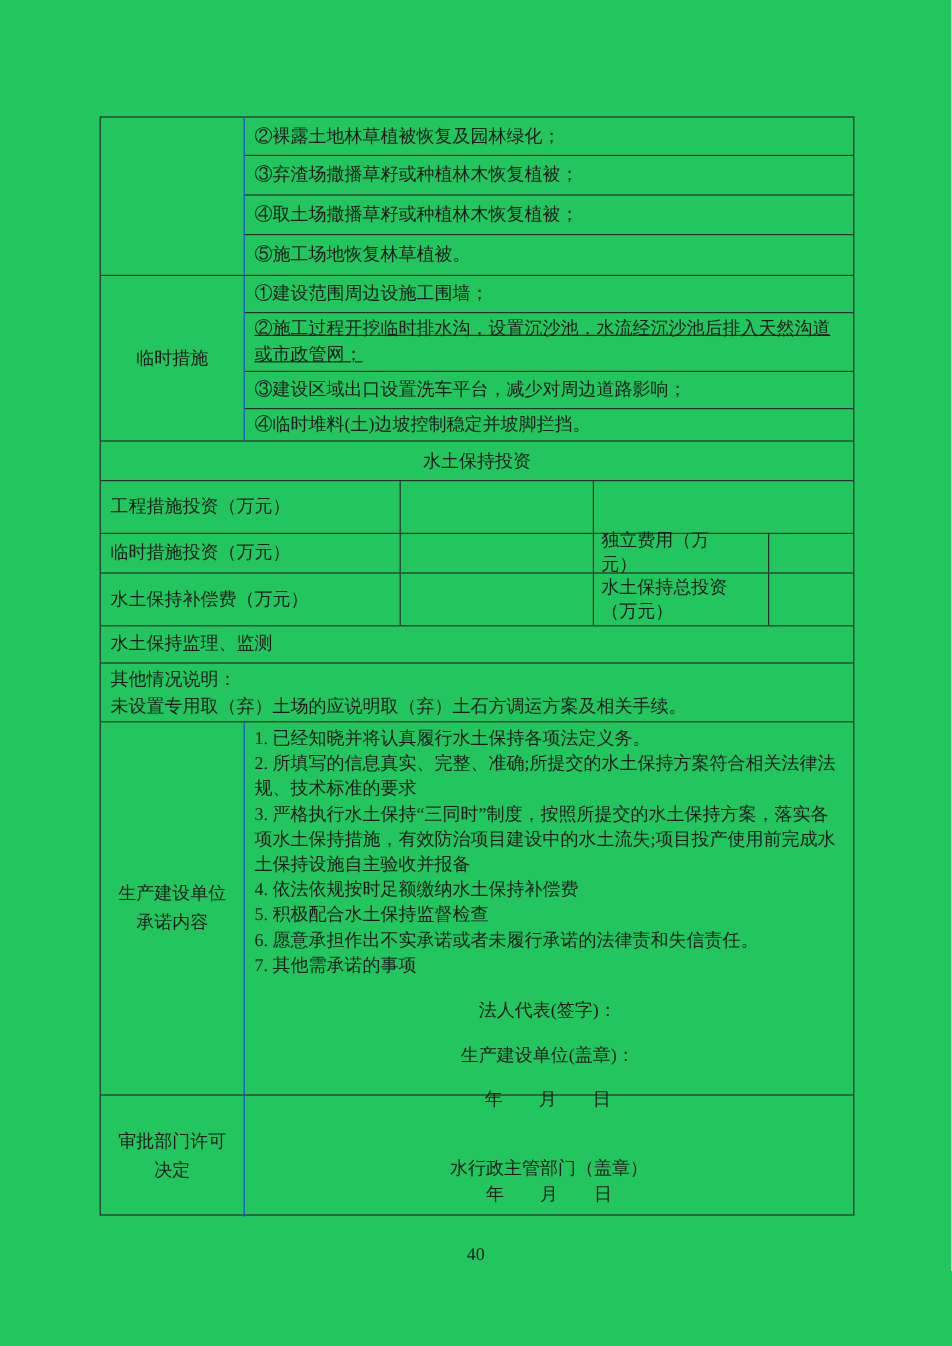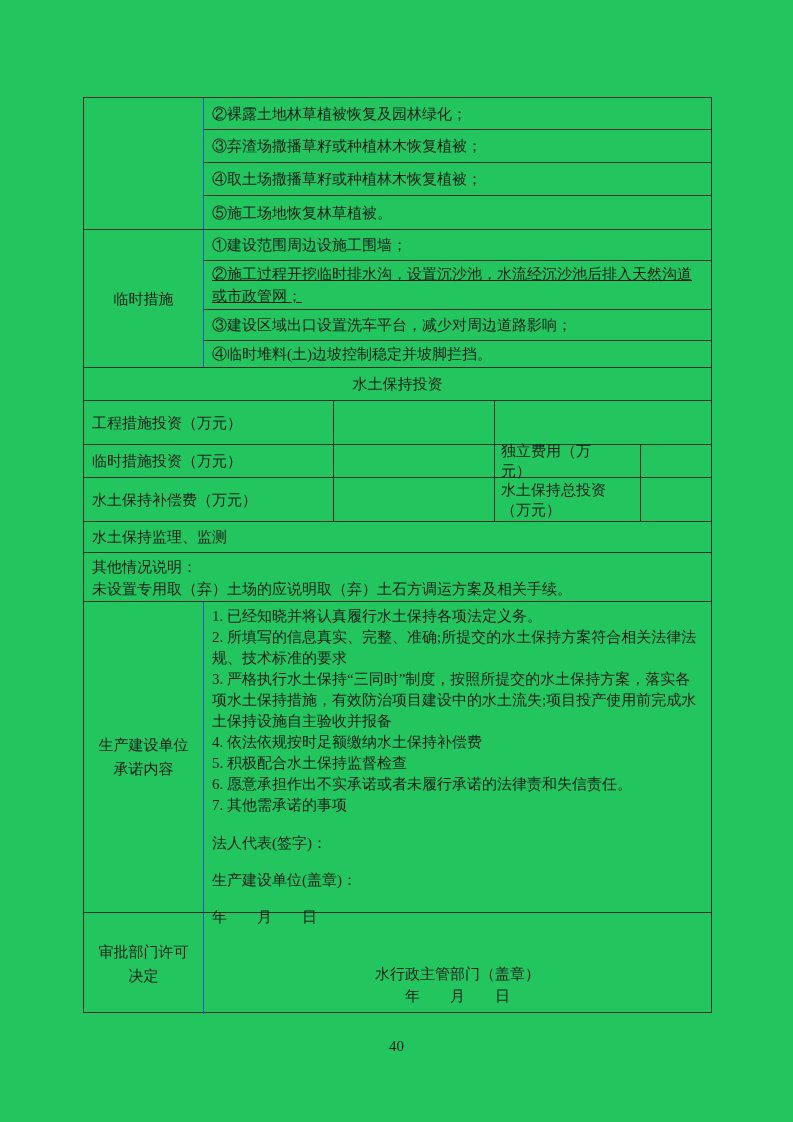--- a/index.html
+++ b/index.html
@@ -97,20 +97,21 @@
     line-height: 22px;
   }
   .commit-content {
     box-sizing: border-box;
     padding: 4px 10px 0 8px;
     line-height: 21px;
   }
   .commit-item { margin: 0; }
   .sig-block {
     margin-top: 17px;
+    text-align: center;
   }
   .sig-line { margin-bottom: 16px; }
   .approval-content {
     box-sizing: border-box;
     display: flex;
     flex-direction: column;
     justify-content: flex-end;
     align-items: center;
     padding-bottom: 8px;
     line-height: 20px;

